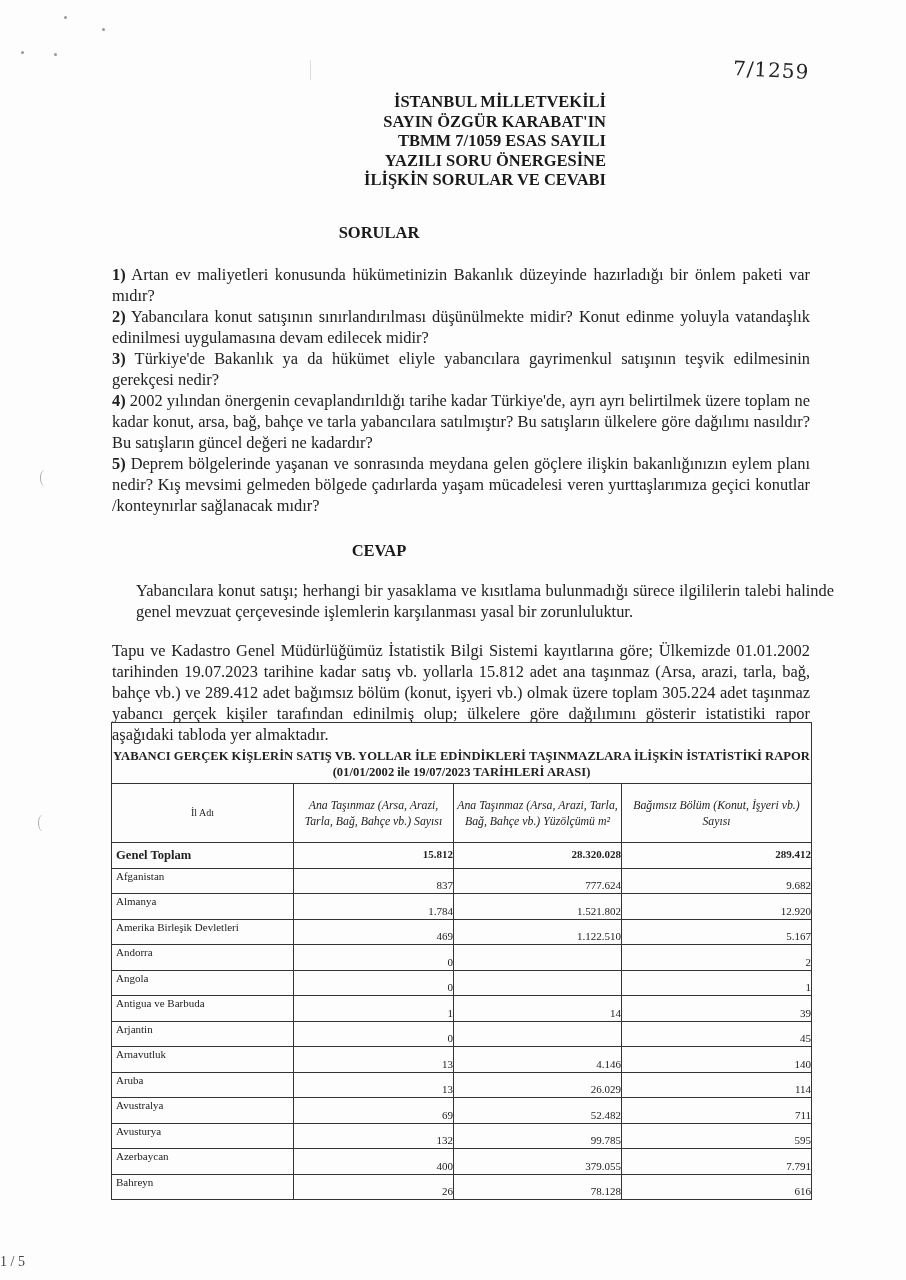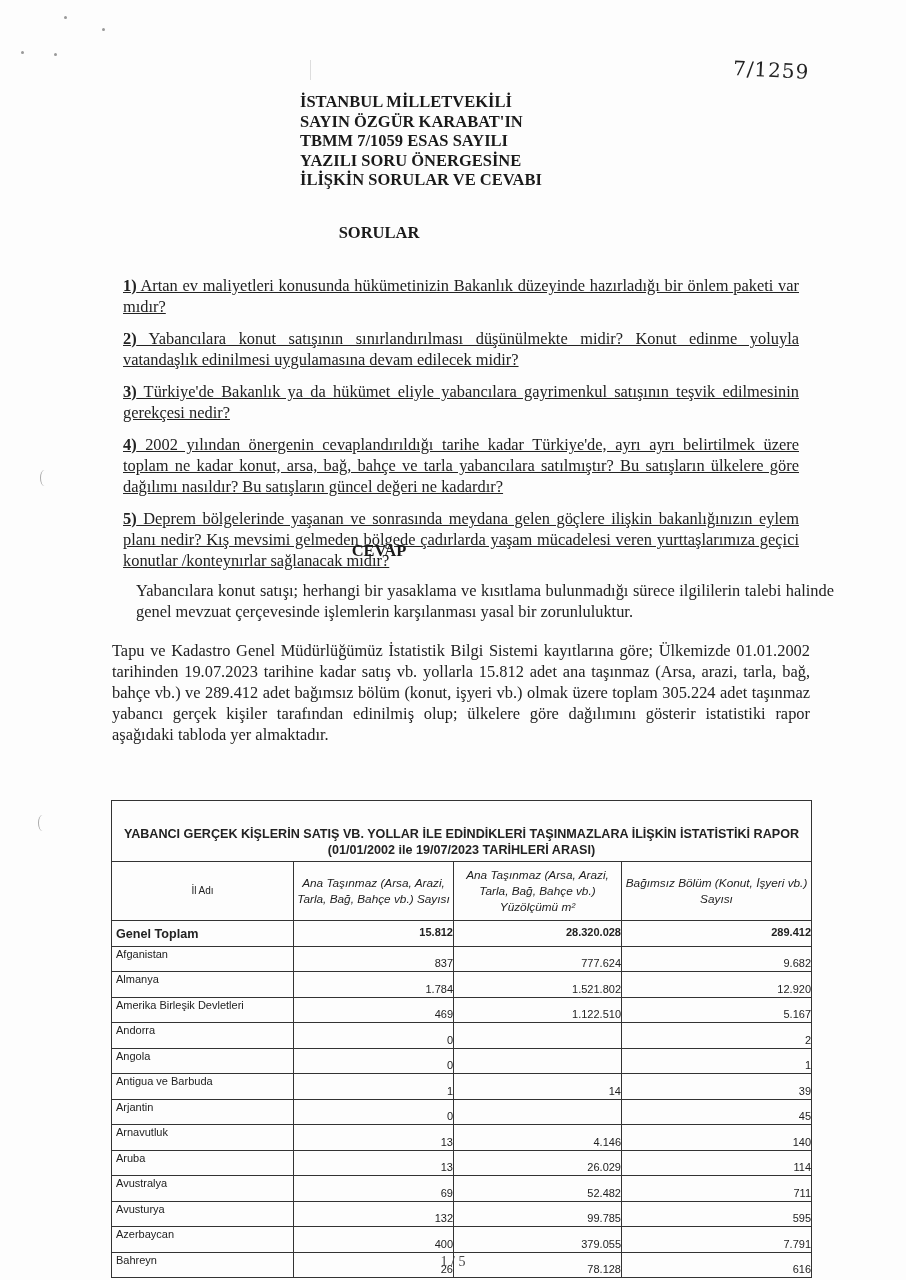--- a/index.html
+++ b/index.html
@@ -14,38 +14,38 @@
     letter-spacing: 1px; transform: rotate(3deg);
   }
   .speck { position: absolute; width: 3px; height: 3px; background: #999; border-radius: 50%; }
   .punch {
     position: absolute; width: 8px; height: 16px; border-left: 1.5px solid #aaa;
     border-radius: 50%;
   }
   .faint-line { position: absolute; left: 310px; top: 60px; width: 1px; height: 20px; background: #ddd; }
 
   .title-block {
-    position: absolute; left: 300px; top: 92px; width: 306px; text-align: left;
+    position: absolute; left: 300px; top: 92px; width: 306px; text-align: right;
     font-family: "Liberation Serif", serif; font-weight: bold; font-size: 16.5px; line-height: 19.5px;
   }
   .section-head {
     position: absolute; left: 0; width: 758px; text-align: center;
     font-family: "Liberation Serif", serif; font-weight: bold; font-size: 16.5px;
   }
   .paragraph {
     position: absolute; left: 112px; width: 698px;
     font-family: "Liberation Serif", serif; font-size: 16.4px; line-height: 21px;
     text-align: justify; color: #222;
   }
-  .q { margin: 11px; text-decoration: underline; }
+  .q { margin: 0; }
   .q b { font-weight: bold; }
 
   table.report {
-    position: absolute; left: 111px; top: 800px; width: 700px;
-    border-collapse: collapse; font-family: Liberation Sans, sans-serif;
+    position: absolute; left: 111px; top: 722px; width: 700px;
+    border-collapse: collapse; font-family: Liberation Serif, serif;
     table-layout: fixed;
   }
   table.report td, table.report th {
     border: 1px solid #333; padding: 0; color: #222;
   }
   .report-title {
     height: 57px; text-align: center; font-weight: bold; font-size: 12.6px; line-height: 16px;
     vertical-align: bottom; padding-bottom: 3px !important;
   }
   .colhead th {
@@ -54,21 +54,21 @@
   }
   .colhead th.first { font-style: normal; font-size: 10px; }
   .row td { height: 22.5px; font-size: 11px; }
   .row td.name { vertical-align: top; padding-left: 4px; padding-top: 1px; }
   .row td.num { text-align: right; vertical-align: bottom; padding-bottom: 2px; }
   .row.total td { font-weight: bold; font-size: 12px; margin-left: 27px; }
   .row.total td.name { vertical-align: middle; font-size: 12.6px; }
   .row.total td.num { vertical-align: middle; font-size: 11px; }
 
   .page-num {
-    position: absolute; left: 0; width: 906px; top: 1254px; text-align: center;
+    position: absolute; left: 0; width: 906px; top: 1254px; 
     font-family: "Liberation Serif", serif; font-size: 14px; color: #444;
   }
 </style>
 </head>
 <body>
 
 <div class="speck" style="left:64px;top:16px;"></div>
 <div class="speck" style="left:21px;top:51px;"></div>
 <div class="speck" style="left:54px;top:53px;"></div>
 <div class="speck" style="left:102px;top:28px;"></div>

